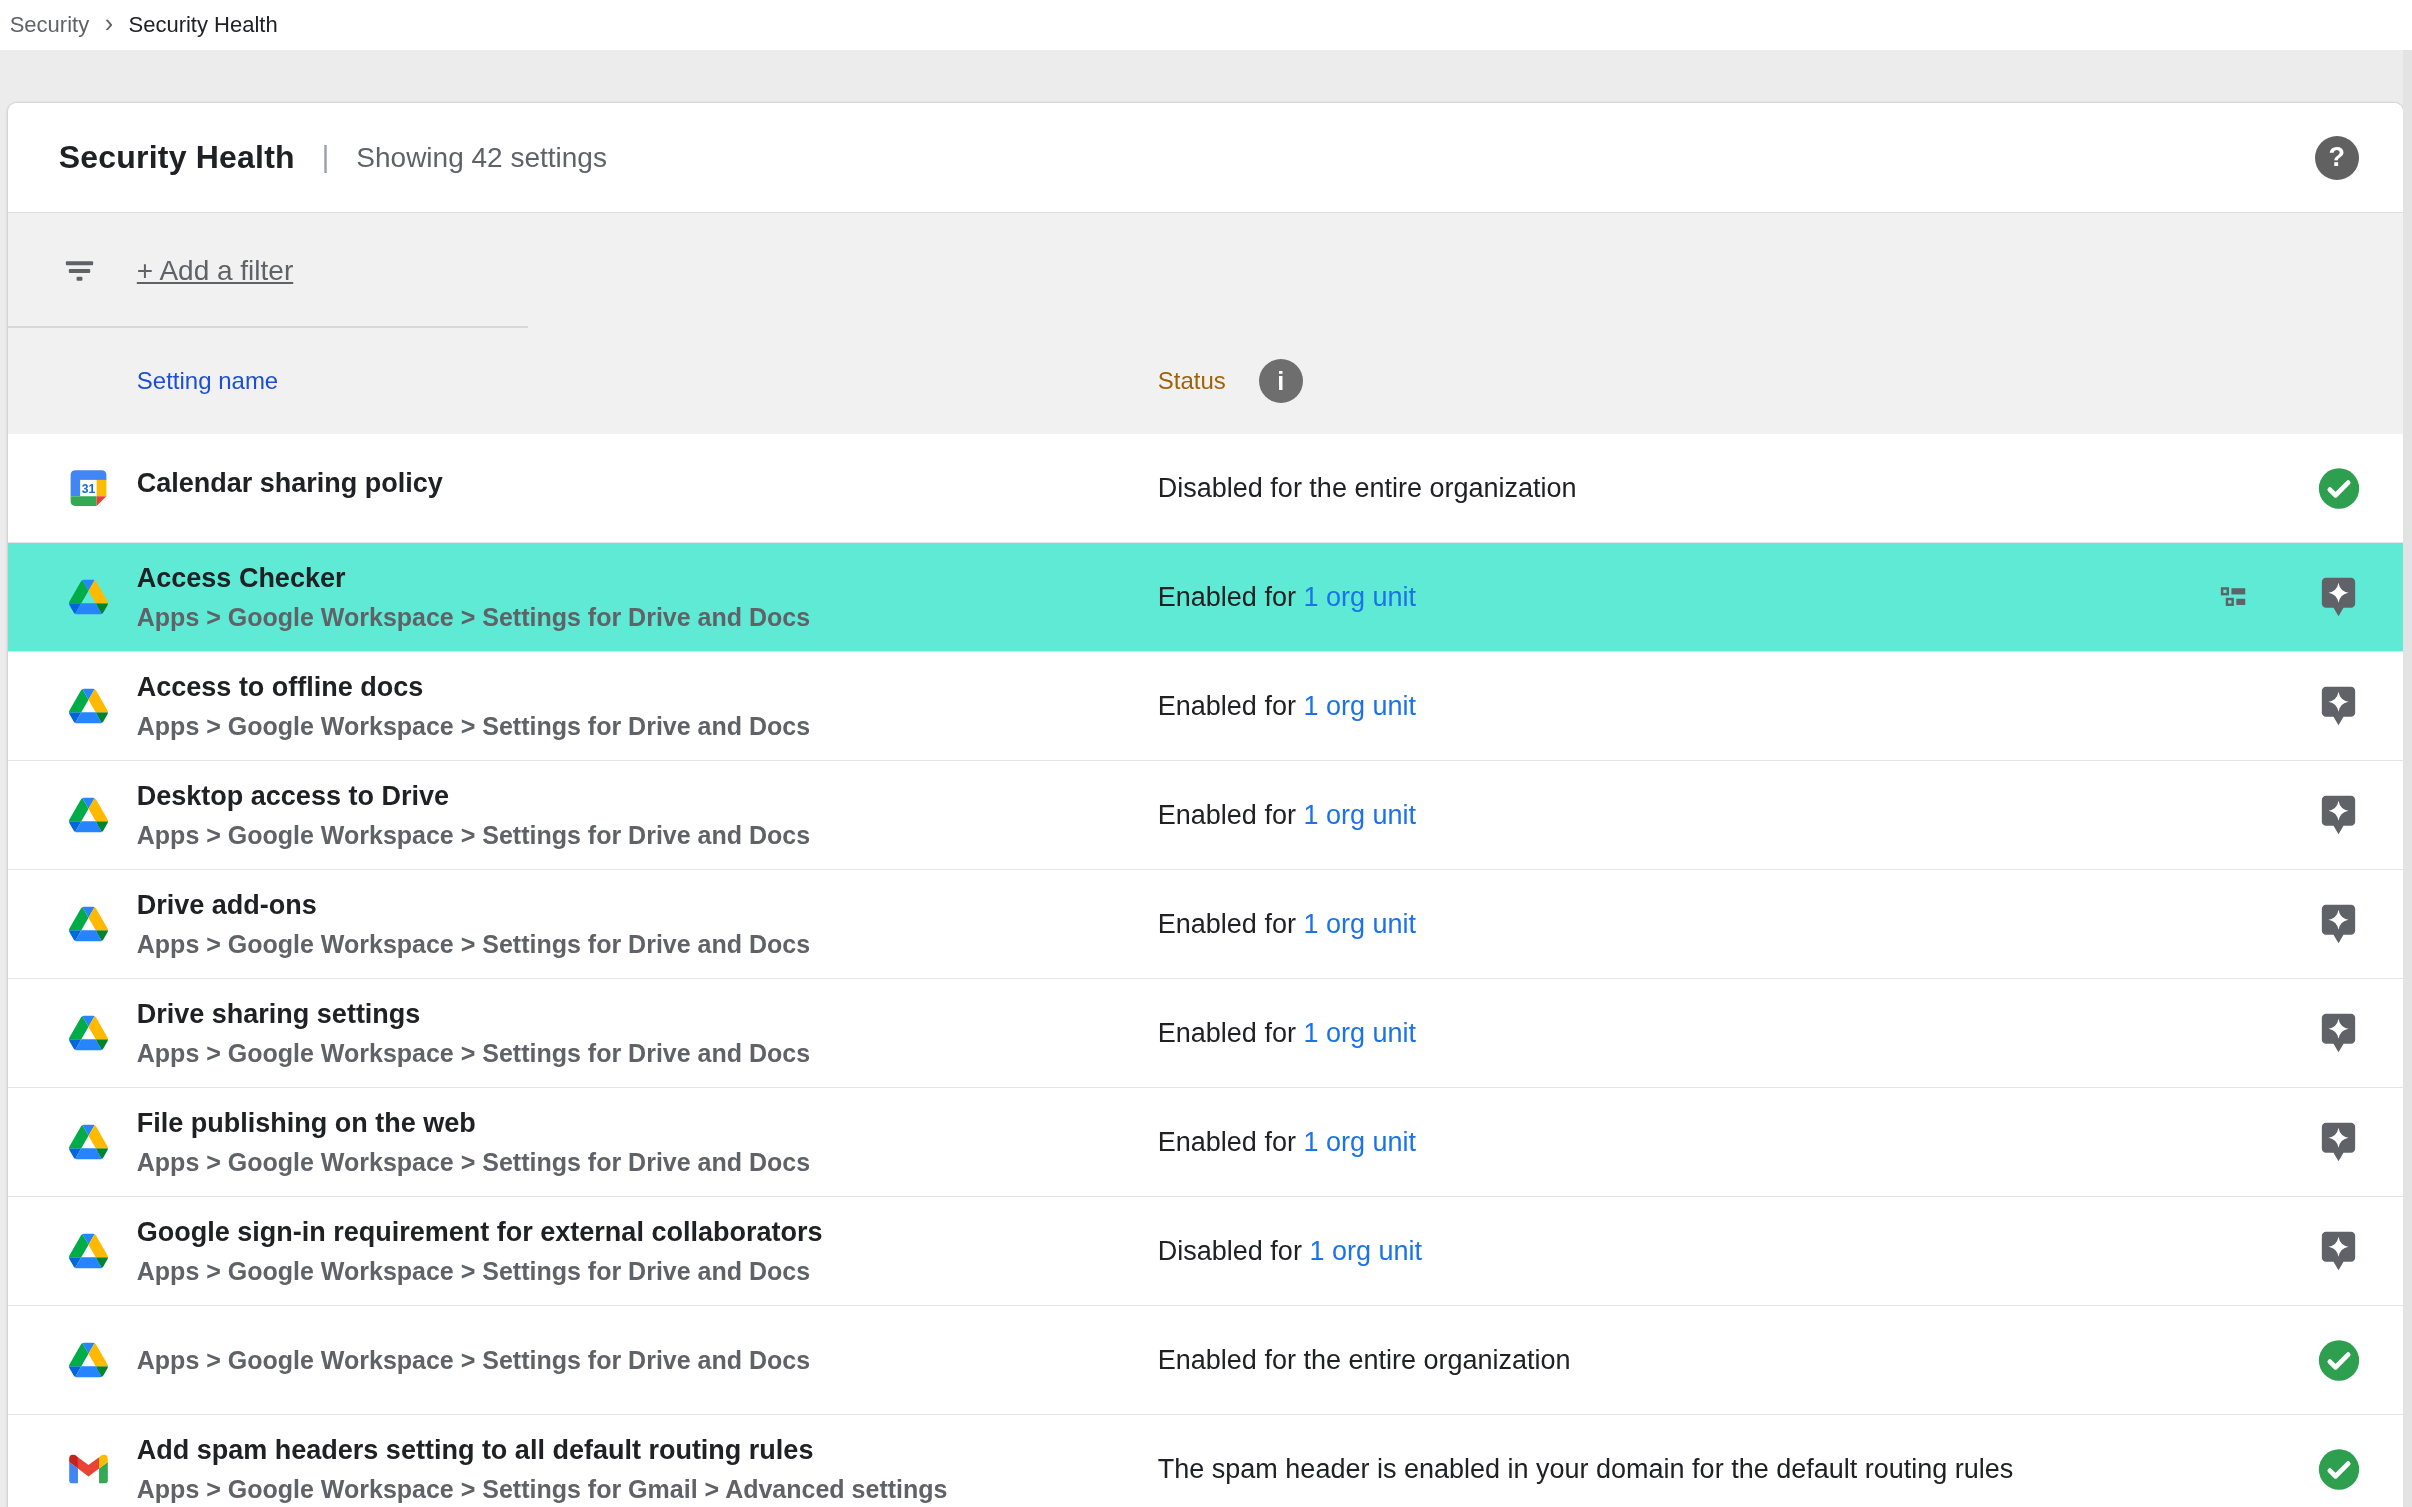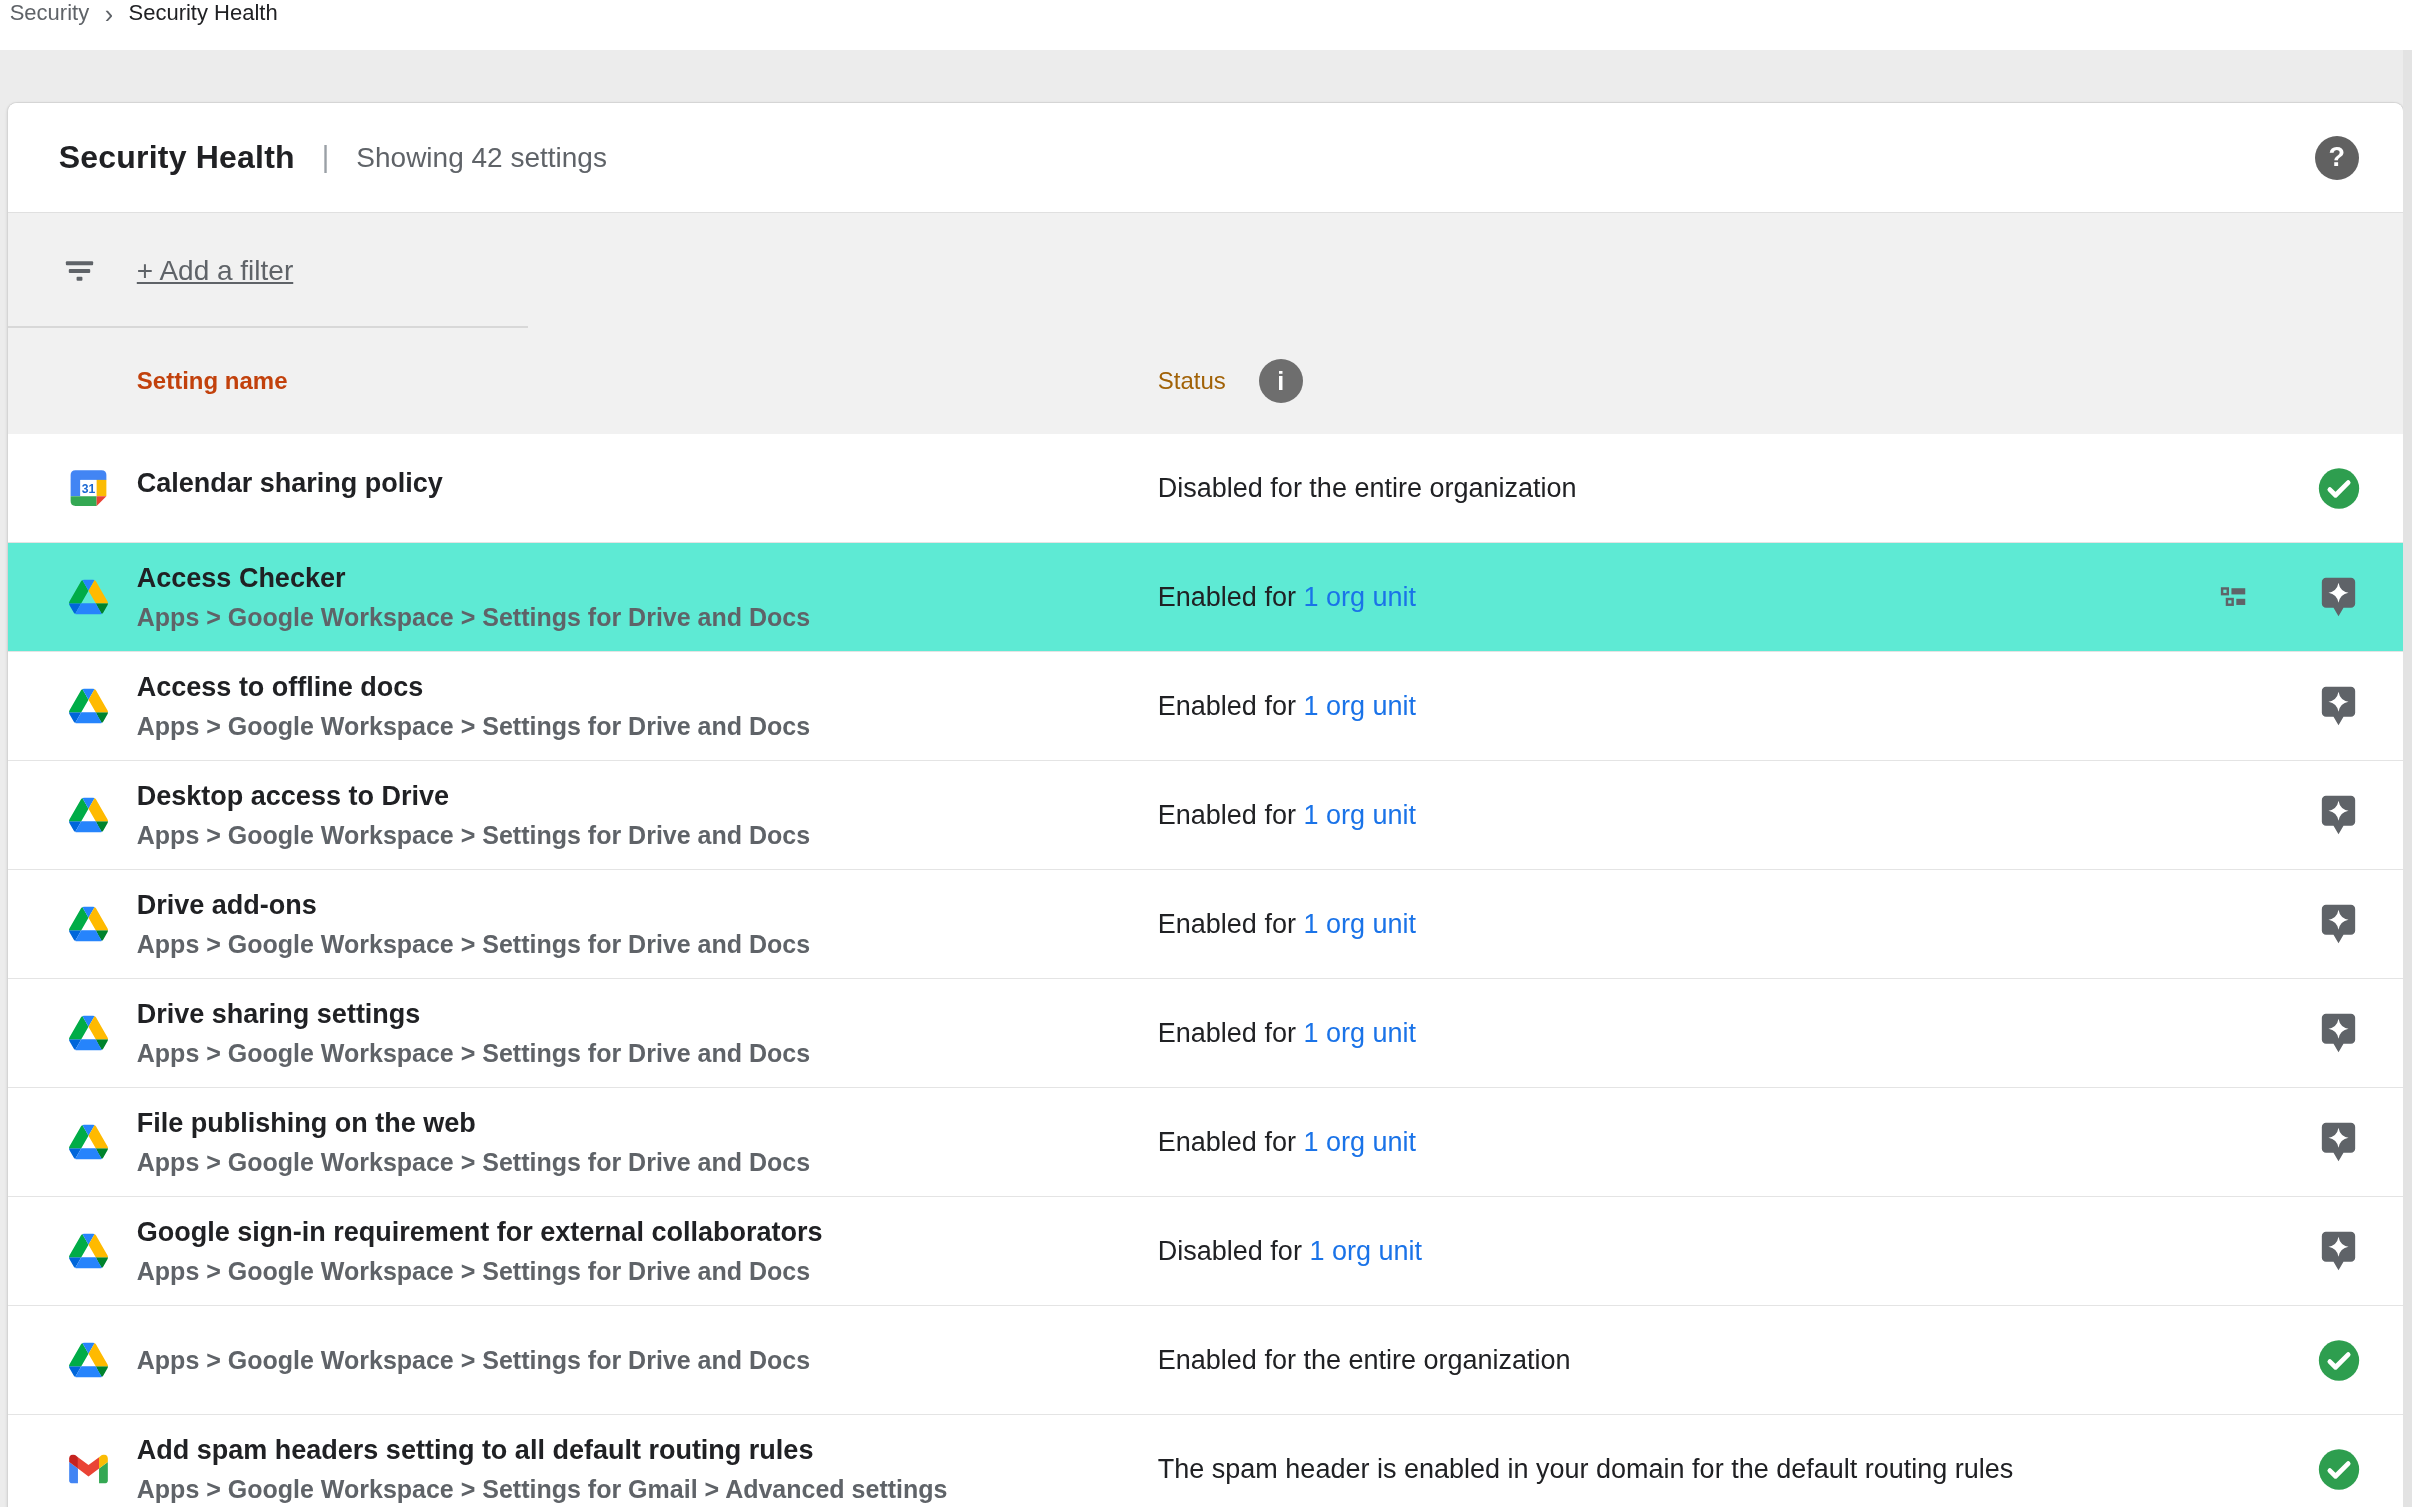--- a/index.html
+++ b/index.html
@@ -6,21 +6,21 @@
   html,body { width:2412px; height:1508px; overflow:hidden; }
   body {
     font-family:"Liberation Sans","DejaVu Sans",sans-serif;
     background:#ececec;
     color:#202124;
     position:relative;
   }
   
   .breadcrumb-bar {
     position:absolute; left:0; top:0; width:2412px; height:50px;
-    background:#ffffff; display:flex; align-items:flex-start; padding-left:9.7px;
+    background:#ffffff; display:flex; align-items:center; padding-left:9.7px;
   }
   .crumb-parent { font-size:22px; color:#5f6368; }
   .crumb-sep   { font-size:25px; color:#5f6368; margin:0 15.5px 3.9px 15.5px; }
   .crumb-current { font-size:22px; color:#202124; font-weight:500; }
 
   
   .card {
     position:absolute; left:6.8px; top:102px; width:2397px; height:1417px;
     background:#ffffff; border:1px solid #d5d5d5; border-bottom:none;
     border-radius:9.7px 9.7px 0 0;
@@ -53,21 +53,21 @@
   .filter-bar::after {
     content:""; position:absolute; left:0; bottom:0; width:520px; height:1.9px;
     background:#d8d8d8;
   }
   .filter-icon { position:absolute; left:53px; top:50%; transform:translateY(-50%); width:37px; height:37px; }
   .add-filter-label { position:absolute; left:129px; font-size:28px; color:#5f6368; cursor:pointer;text-decoration:underline; }
 
   
   .table-header { position:relative; height:106px; background:#f1f1f1; }
   .col-setting { position:absolute; left:129px; top:50%; transform:translateY(-50%);
-                 font-size:24px; color:#c2410c;font-weight:bold; }
+                 font-size:24px; color:#1d4ed8; }
   .col-status  { position:absolute; left:1150px; top:50%; transform:translateY(-50%);
                  font-size:24px; color:#a16207; }
   .info-icon {
     position:absolute; left:1251px; top:50%; transform:translateY(-50%);
     width:44px; height:44px; border-radius:50%; background:#6e6e6e;
     color:#fff; font-size:25px; font-weight:700; font-style:normal;
     display:flex; align-items:center; justify-content:center; cursor:pointer;
   }
   .info-icon::before { content:"i"; }
 

